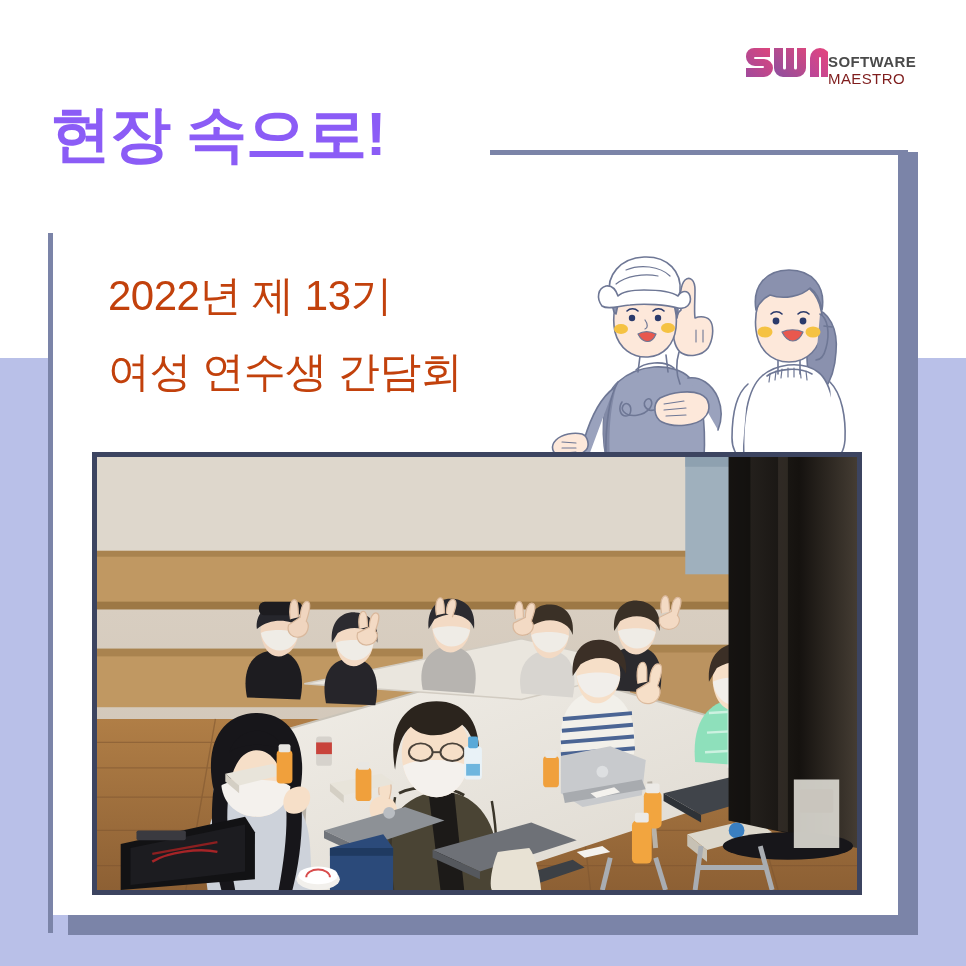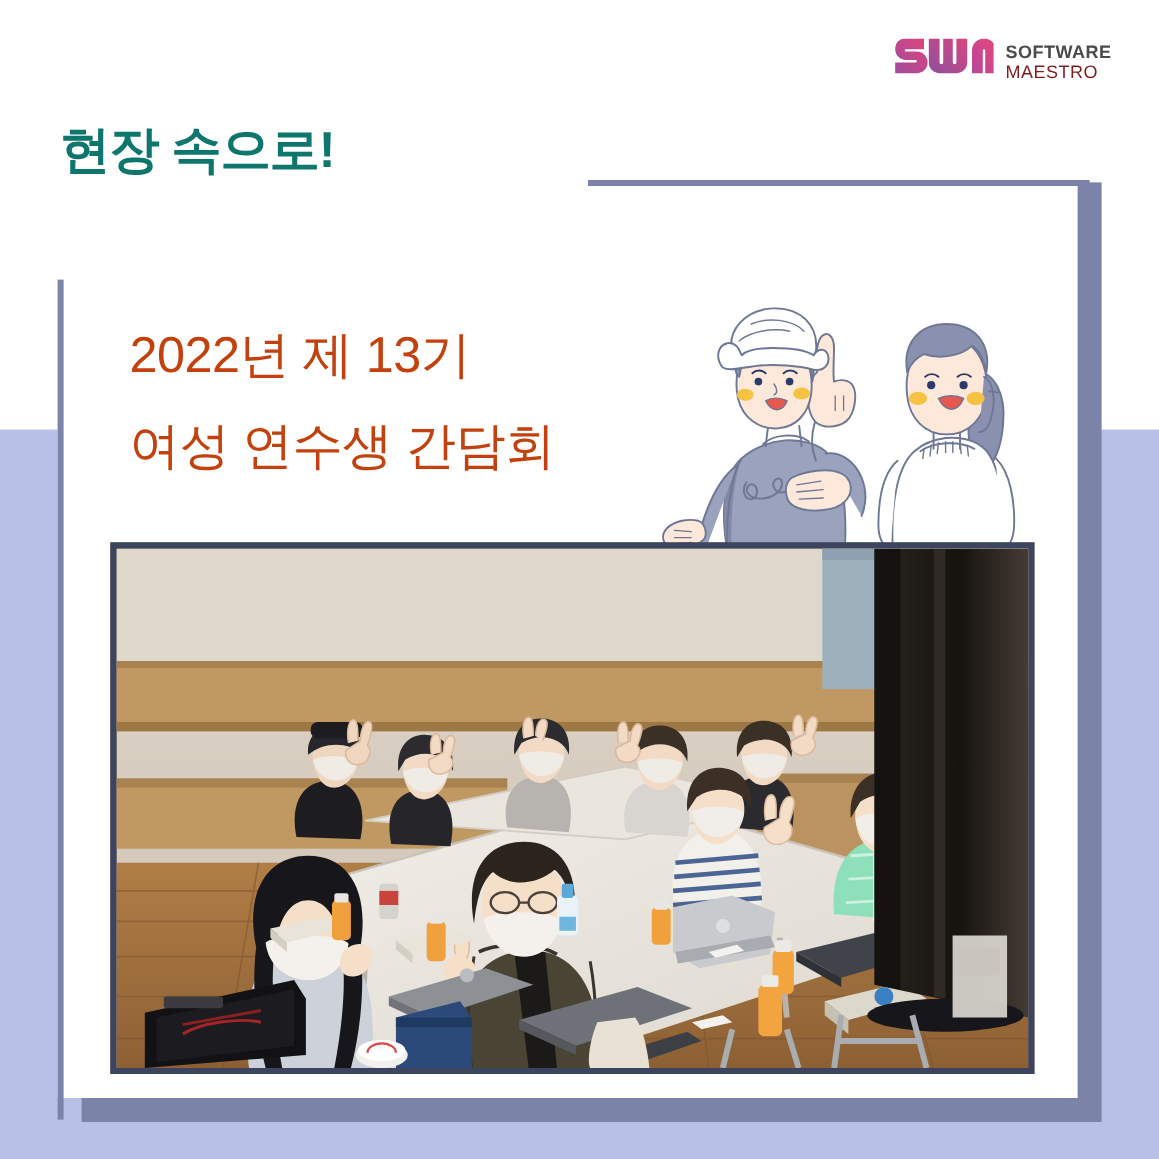--- a/index.html
+++ b/index.html
@@ -62,24 +62,24 @@
     width: 5px;
     height: 700px;
     background: #7b84a8;
   }
 
   
   .headline {
     position: absolute;
     left: 50px;
     top: 104px;
-    font-size: 42px;
+    font-size: 61px;
     font-weight: 800;
     letter-spacing: -1px;
-    color: #0f766e;
+    color: #8b5cf6;
     line-height: 1;
     white-space: nowrap;
   }
 
   
   .subtitle {
     position: absolute;
     left: 108px;
     top: 258px;
     color: #c2410c;
@@ -88,24 +88,23 @@
     line-height: 76px;
     letter-spacing: -0.5px;
     white-space: nowrap;
   }
   .subtitle .line { display: block; }
 
   
   .logo {
     position: absolute;
     left: 742px;
-    top: 32px;
+    top: 48px;
     display: flex;
-    align-items: center;
-    gap: 10px;
+    align-items: flex-end;
   }
   .logo-mark { display: block; }
   .logo-text {
     display: flex;
     flex-direction: column;
     justify-content: center;
     line-height: 1.12;
   }
   .logo-text .l1 {
     font-size: 15px;

